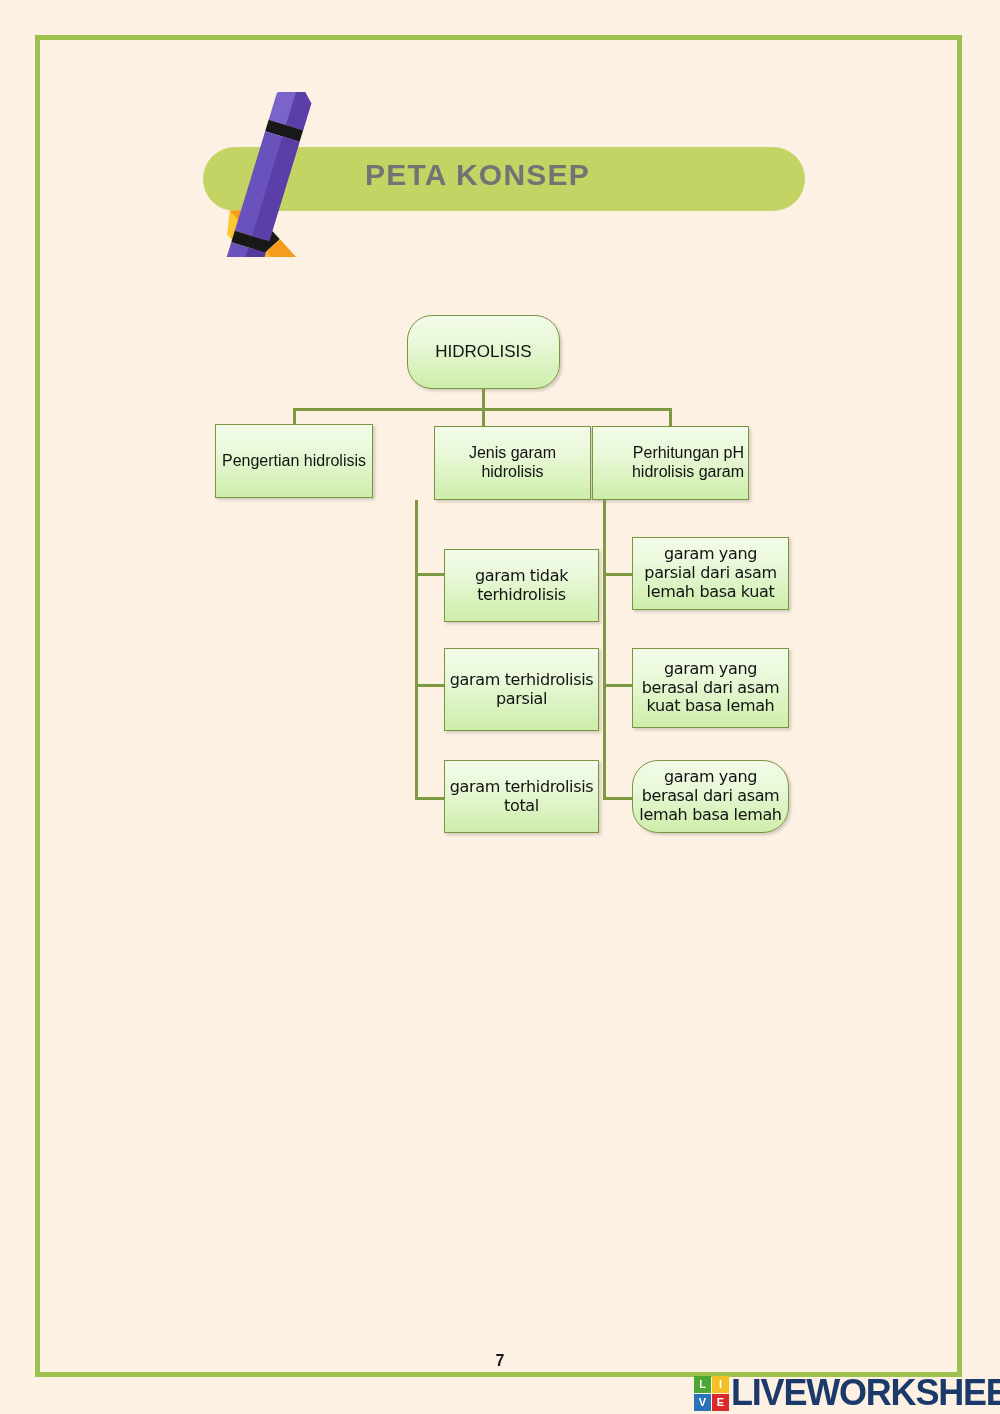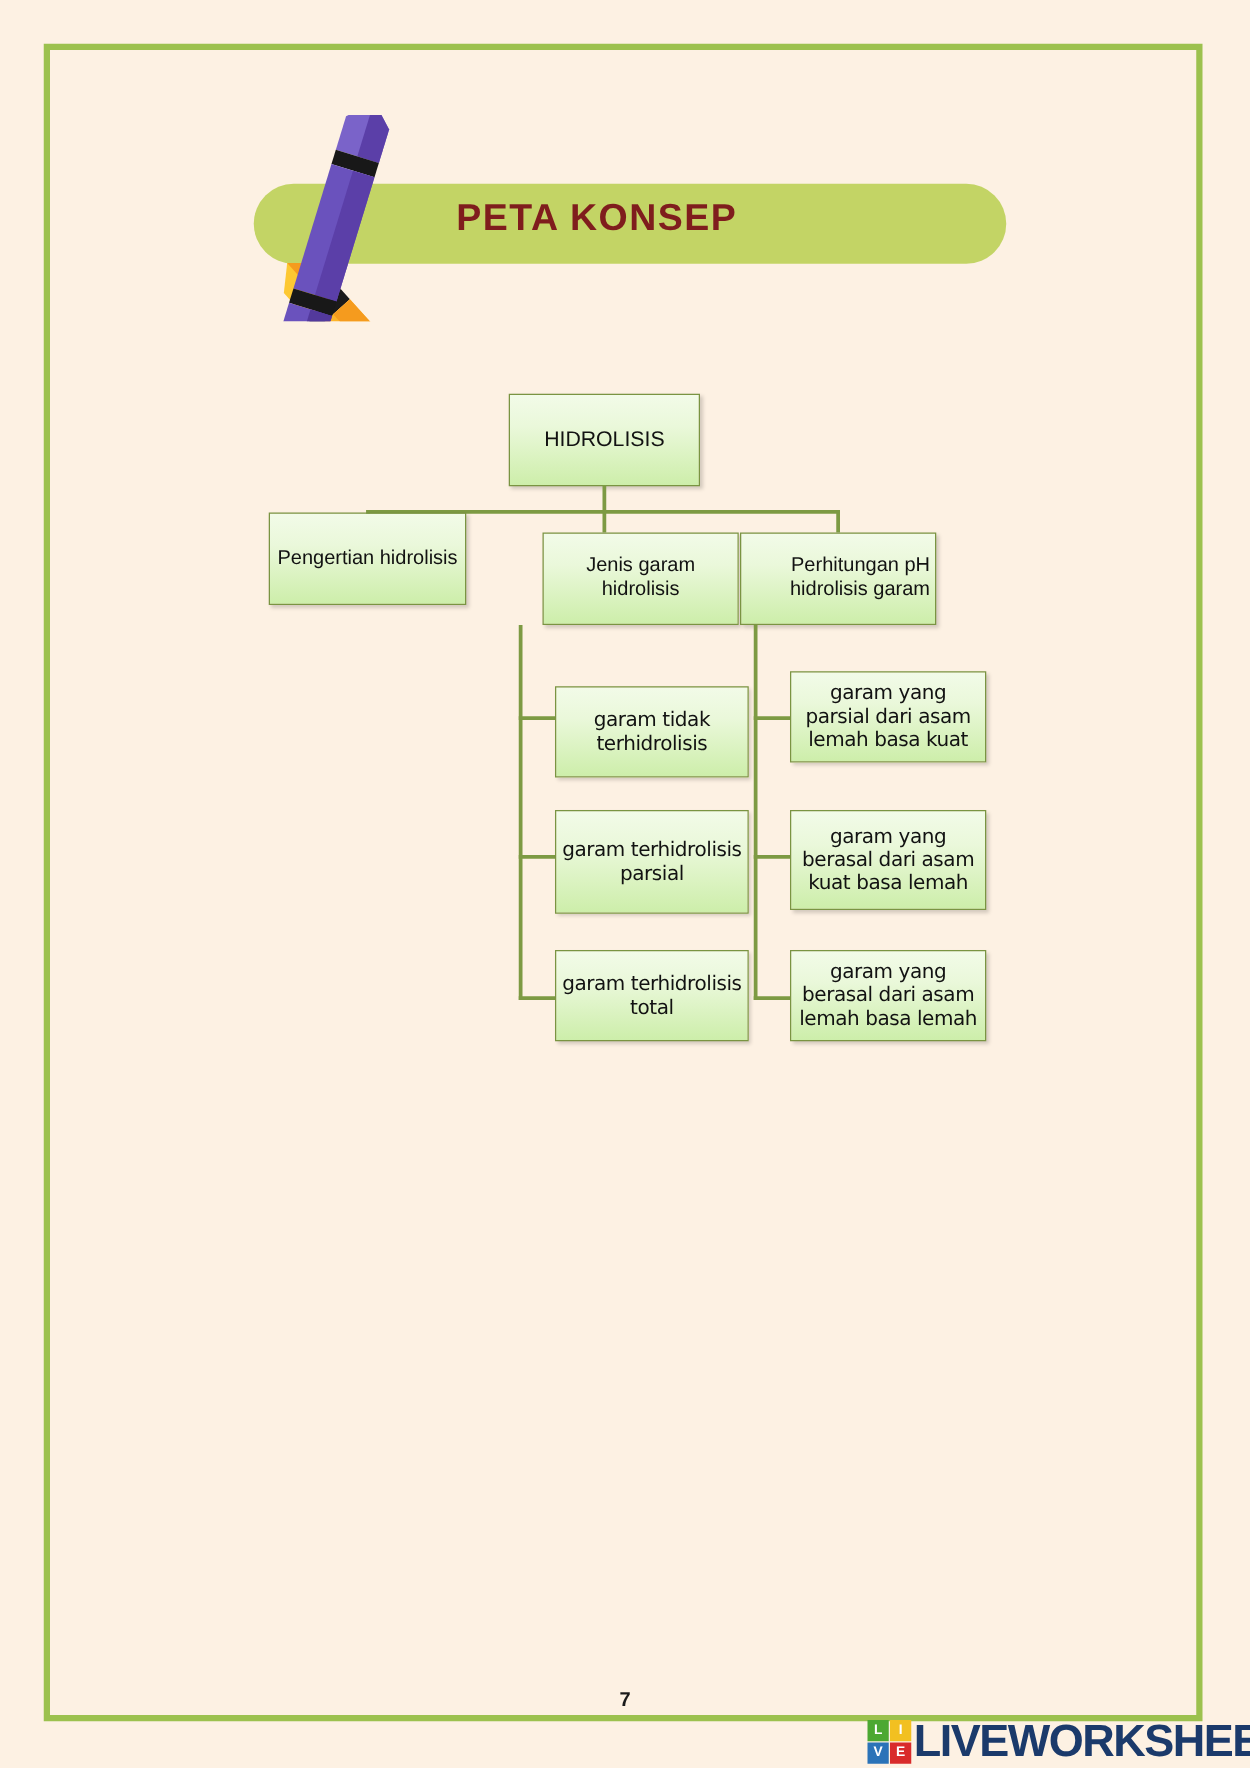--- a/index.html
+++ b/index.html
@@ -37,21 +37,21 @@
     background: #c3d465;
     border-radius: 32px;
   }
   #header-title {
     position: absolute;
     left: 365px;
     top: 158px;
     width: 420px;
     font-size: 30px;
     font-weight: bold;
-    color: #7f1d1d;
+    color: #737373;
     letter-spacing: 1.2px;
     font-family: "Liberation Sans", sans-serif;
   }
 
   
   #crayons {
     position: absolute;
     left: 212px;
     top: 92px;
     width: 145px;
@@ -73,21 +73,21 @@
     background: linear-gradient(to bottom, #f2fbe8 0%, #eaf8da 35%, #cdeeaa 100%);
     box-shadow: 2px 2px 3px rgba(0,0,0,0.17);
     display: flex;
     align-items: center;
     justify-content: center;
     text-align: center;
     color: #121212;
     line-height: 1.18;
     padding: 2px 4px;
   }
-  .node.lvl1 { font-size: 17px; font-family: "Liberation Sans", sans-serif; }
+  .node.lvl1 { font-size: 17px; font-family: "Liberation Sans", sans-serif; border-radius: 25px; }
   .node.lvl2 { font-size: 16px; font-family: "Liberation Sans", sans-serif; }
   .node.leaf { font-size: 16px; font-family: "DejaVu Sans", sans-serif; letter-spacing: -0.35px; }
 
   .conn {
     position: absolute;
     background: #7d9a43;
   }
   .conn.h { height: 3px; }
   .conn.v { width: 3px; }
 
@@ -179,41 +179,41 @@
   <div class="node lvl1" style="left:407px; top:315px; width:153px; height:74px;">HIDROLISIS</div>
 
   <div class="conn v" style="left:482px; top:388px; height:22px;"></div>
 
   <div class="conn h" style="left:293px; top:408px; width:379px;"></div>
 
   <div class="conn v" style="left:293px; top:408px; height:18px;"></div>
   <div class="conn v" style="left:482px; top:408px; height:18px;"></div>
   <div class="conn v" style="left:669px; top:408px; height:18px;"></div>
 
-  <div class="node lvl2" style="left:215px; top:410px; width:158px; height:74px;">Pengertian hidrolisis</div>
+  <div class="node lvl2" style="left:215px; top:424px; width:158px; height:74px;">Pengertian hidrolisis</div>
   <div class="node lvl2" style="left:405px; top:426px; width:157px; height:74px;margin-left:29px;">Jenis garam hidrolisis</div>
   <div class="node lvl2" style="left:592px; top:426px; width:157px; height:74px;text-align:right;">Perhitungan pH hidrolisis garam</div>
 
   <div class="conn v" style="left:415px; top:500px; height:300px;"></div>
   <div class="conn h" style="left:415px; top:573px; width:29px;"></div>
   <div class="conn h" style="left:415px; top:684px; width:29px;"></div>
   <div class="conn h" style="left:415px; top:797px; width:29px;"></div>
 
   <div class="node leaf" style="left:444px; top:537px; width:155px; height:73px;margin-top:12px;">garam tidak terhidrolisis</div>
   <div class="node leaf" style="left:444px; top:648px; width:155px; height:83px;">garam terhidrolisis parsial</div>
   <div class="node leaf" style="left:444px; top:760px; width:155px; height:73px;">garam terhidrolisis total</div>
 
   <div class="conn v" style="left:603px; top:500px; height:300px;"></div>
   <div class="conn h" style="left:603px; top:573px; width:29px;"></div>
   <div class="conn h" style="left:603px; top:684px; width:29px;"></div>
   <div class="conn h" style="left:603px; top:797px; width:29px;"></div>
 
   <div class="node leaf" style="left:632px; top:537px; width:157px; height:73px;">garam yang parsial dari asam lemah basa kuat</div>
   <div class="node leaf" style="left:632px; top:648px; width:157px; height:80px;">garam yang berasal dari asam kuat basa lemah</div>
-  <div class="node leaf" style="left:632px; top:760px; width:157px; height:73px;">garam yang berasal dari asam lemah basa lemah</div>
+  <div class="node leaf" style="left:632px; top:760px; width:157px; height:73px;border-radius:26px;">garam yang berasal dari asam lemah basa lemah</div>
 </div>
 
 <div id="page-number">7</div>
 
 <div id="lw-logo">
   <div id="lw-squares">
     <span class="sq-l">L</span>
     <span class="sq-i">I</span>
     <span class="sq-v">V</span>
     <span class="sq-e">E</span>

